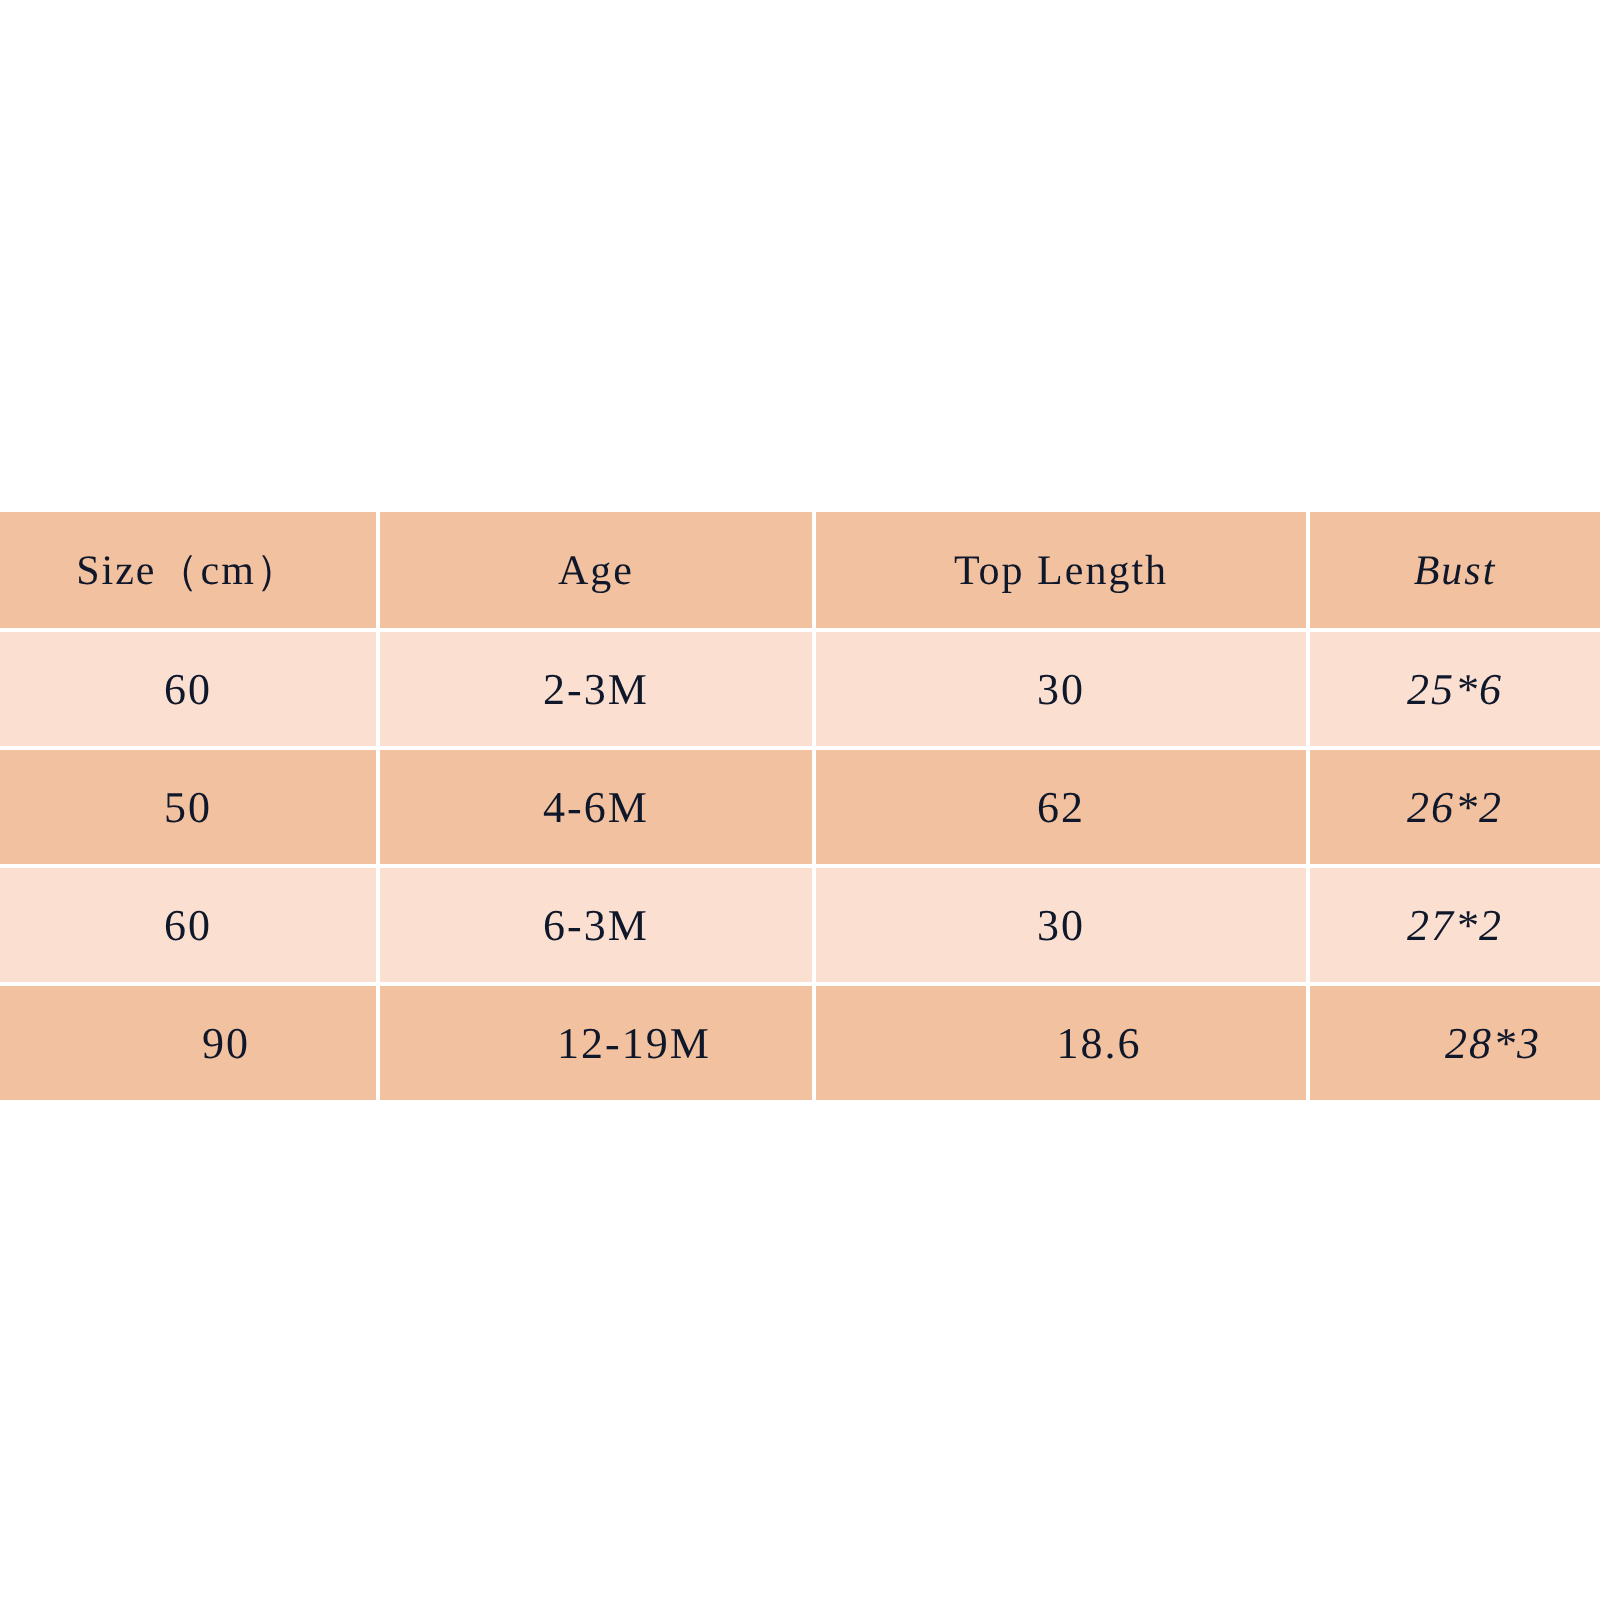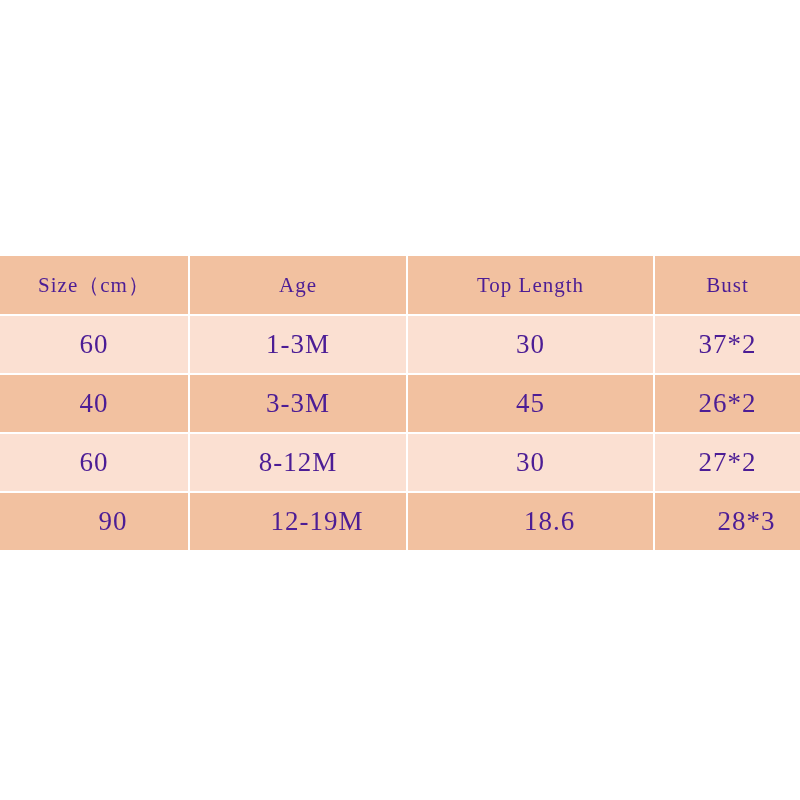--- a/index.html
+++ b/index.html
@@ -22,52 +22,53 @@
   }
   table.size-chart {
     width: 800px;
     border-collapse: collapse;
     table-layout: fixed;
   }
   table.size-chart td {
     text-align: center;
     vertical-align: middle;
     font-family: "Liberation Serif", serif;
-    color: #4c1d95;
+    color: #0f172a;
     letter-spacing: 1px;
     white-space: nowrap;
     padding: 0;
   }
   tr.header-row td {
     height: 58px;
     font-size: 21px;
     background: #f2c1a0;
   }
   tr.body-row td {
     height: 57px;
-    font-size: 27px;
+    font-size: 22px;
   }
   tr.row-light td {
     background: #fbe0d2;
   }
   tr.row-dark td {
     background: #f2c1a0;
   }
   
   col.c0 { width: 189px; }
   col.c1 { width: 218px; }
   col.c2 { width: 247px; }
   col.c3 { width: 146px; }
   
   table.size-chart td {
     border-right: 2px solid #ffffff;
     border-bottom: 2px solid #ffffff;
   }
   table.size-chart td:last-child {
     border-right: none;
+    font-style: italic;
   }
   table.size-chart tr:last-child td {
     border-bottom: none;
     padding-left: 38px;
   }
 </style>
 </head>
 <body>
 
 <div id="size-chart-wrap">
@@ -80,33 +81,33 @@
     </colgroup>
     <tbody>
       <tr class="header-row">
         <td>Size（cm）</td>
         <td>Age</td>
         <td>Top Length</td>
         <td>Bust</td>
       </tr>
       <tr class="body-row row-light">
         <td>60</td>
-        <td>1-3M</td>
+        <td>2-3M</td>
         <td>30</td>
-        <td>37*2</td>
+        <td>25*6</td>
       </tr>
       <tr class="body-row row-dark">
-        <td>40</td>
-        <td>3-3M</td>
-        <td>45</td>
+        <td>50</td>
+        <td>4-6M</td>
+        <td>62</td>
         <td>26*2</td>
       </tr>
       <tr class="body-row row-light">
         <td>60</td>
-        <td>8-12M</td>
+        <td>6-3M</td>
         <td>30</td>
         <td>27*2</td>
       </tr>
       <tr class="body-row row-dark">
         <td>90</td>
         <td>12-19M</td>
         <td>18.6</td>
         <td>28*3</td>
       </tr>
     </tbody>

